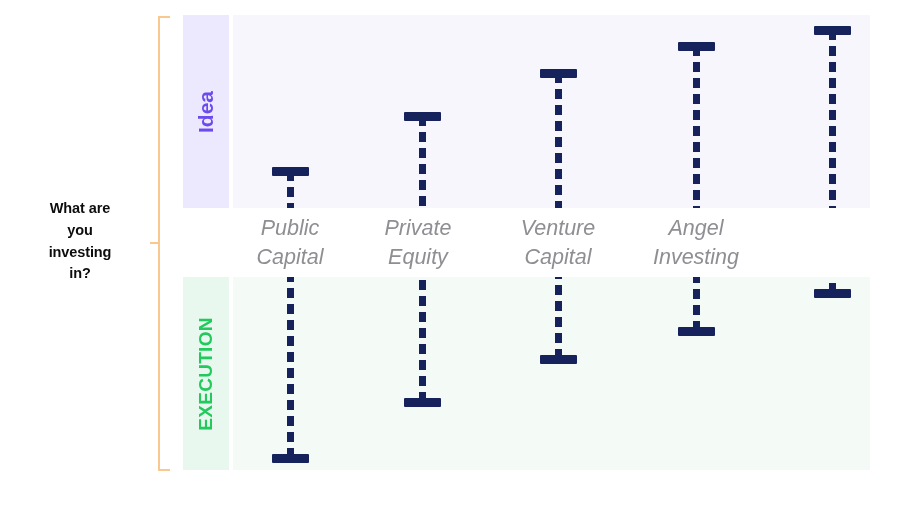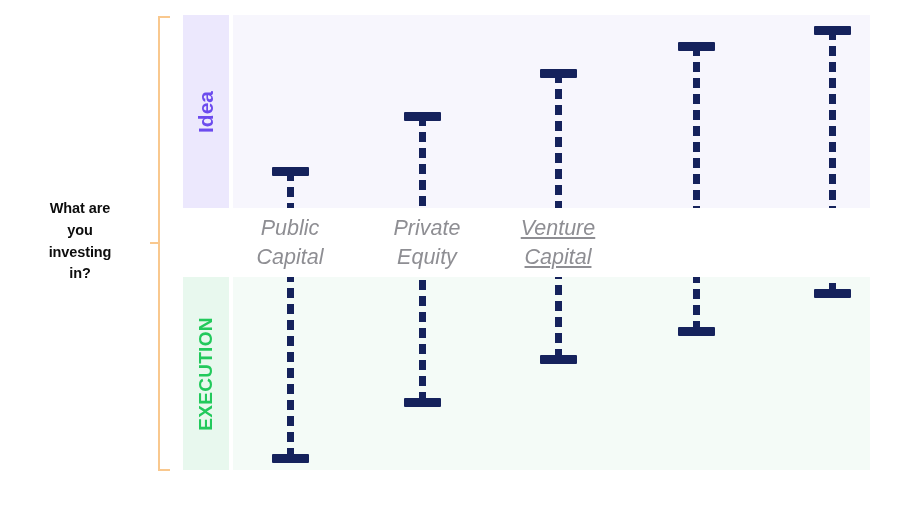--- a/index.html
+++ b/index.html
@@ -122,24 +122,26 @@
   <div class="plot idea"></div>
 
   <div class="band-label exec">
     <span>EXECUTION</span>
   </div>
   <div class="plot exec"></div>
 
   <div class="cats">
       <div class="cat" style="left: 57px;">Public
 Capital</div>
-      <div class="cat" style="left: 194px; text-align: center;">Private
+      <div class="cat" style="left: 185px; text-align: center;">Private
 Equity</div>
-      <div class="cat" style="left: 325px; text-decoration: underline;">Venture
+      <div class="cat" style="left: 325px;">Venture
 Capital</div>
+      <div class="cat" style="left: 463px;">Angel
+Investing</div>
     </div>
   <div class="bars">
       <div class="ebar">
         <div class="estem" style="left: 290px; top: 171px; height: 37px;"></div>
         <div class="ecap" style="left: 290px; top: 167px; background: rgb(21, 34, 92);"></div>
       </div>
       <div class="ebar">
         <div class="estem" style="left: 290px; top: 277px; height: 181px; transform: scaleY(-1);"></div>
         <div class="ecap" style="left: 290px; top: 454px; background: rgb(21, 34, 92);"></div>
       </div>

